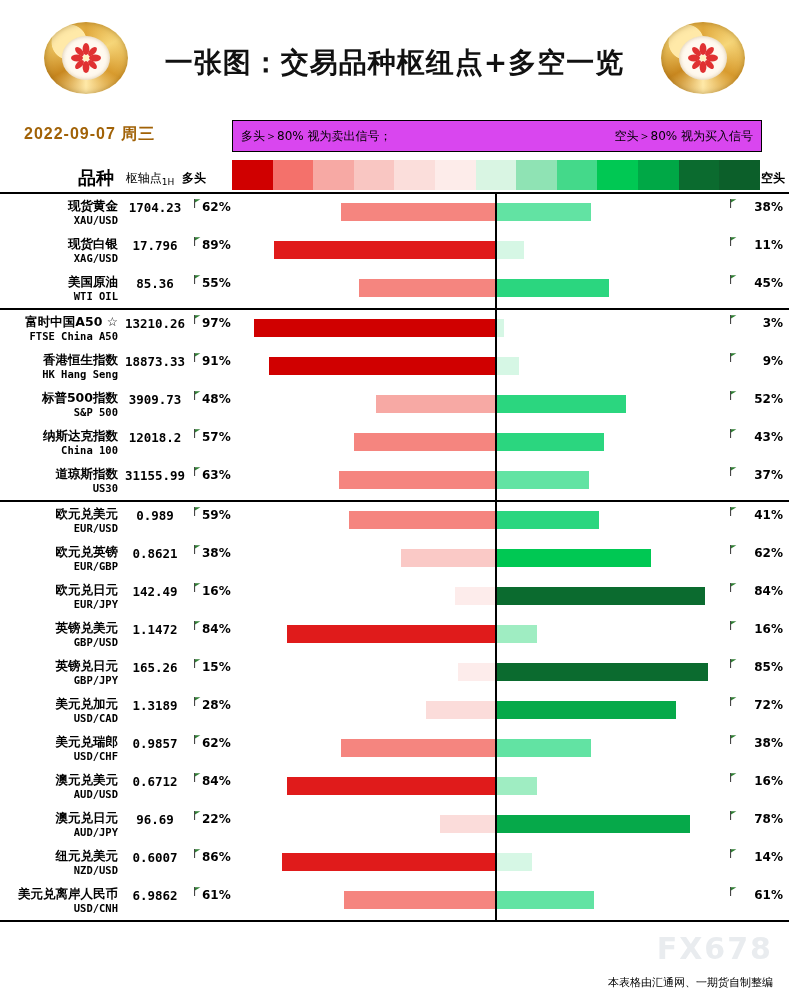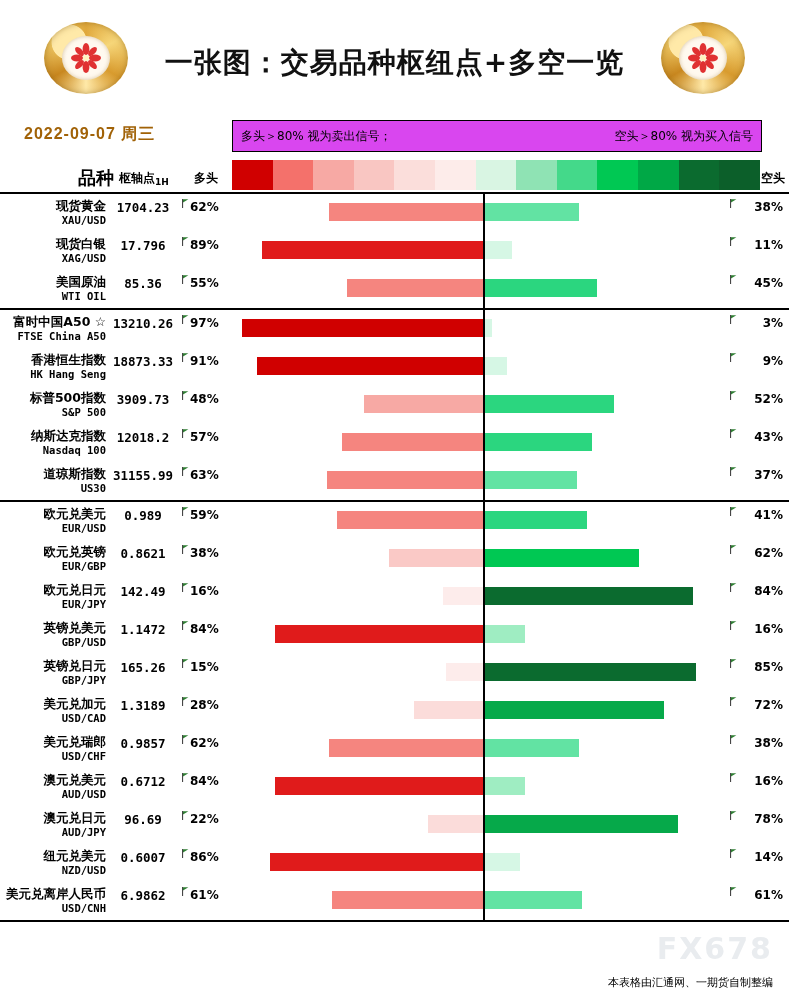--- a/index.html
+++ b/index.html
@@ -66,43 +66,43 @@
 
   
   .colhead{
     position:relative;height:34px;border-bottom:2px solid #000;
   }
   .colhead .c-name{
     position:absolute;left:0;width:108px;top:8px;text-align:center;
     font-size:18px;font-weight:bold;font-family:"DejaVu Sans","Liberation Sans",sans-serif;margin-left:42px;
   }
   .colhead .c-pivot{
-    position:absolute;left:108px;width:72px;top:12px;text-align:center;
-    font-size:12px;font-weight:bold;font-family:"DejaVu Sans","Liberation Sans",sans-serif;
+    position:absolute;left:114px;width:72px;top:12px;text-align:center;
+    font-size:12px;font-weight:normal;font-family:"DejaVu Sans","Liberation Sans",sans-serif;
   }
   .colhead .c-pivot sub{font-size:9px;}
   .colhead .c-long{
     position:absolute;left:182px;width:48px;top:12px;
-    font-size:12px;font-weight:bold;font-family:"DejaVu Sans","Liberation Sans",sans-serif;text-align:center;
+    font-size:12px;font-weight:bold;font-family:"DejaVu Sans","Liberation Sans",sans-serif;
   }
   .colhead .c-short{
     position:absolute;right:4px;width:52px;top:12px;text-align:right;
     font-size:12px;font-weight:bold;font-family:"DejaVu Sans","Liberation Sans",sans-serif;
   }
   .swatches{
     position:absolute;left:232px;top:2px;width:528px;height:30px;
     display:flex;
   }
   .swatches div{flex:1;height:100%;}
 
   
   .rows{position:relative;}
   .grp{border-bottom:2px solid #000;}
   .row{
-    position:relative;height:38px;
+    position:relative;height:38px;margin-left:12px;
   }
   .row .nm{
     position:absolute;left:0;width:106px;top:4px;text-align:right;
     font-size:12.5px;font-weight:bold;line-height:15px;
     font-family:"DejaVu Sans","Liberation Sans",sans-serif;
   }
   .row .nm .sub{
     display:block;font-size:10.5px;font-weight:bold;
     font-family:"DejaVu Sans Mono","Liberation Mono",monospace;
   }
@@ -354,21 +354,21 @@
             </svg>
           </div>
           <div class="sp">52%</div>
           <div class="barfield">
             <div class="bar long" style="width:119px;background:#f7a9a4"></div>
             <div class="axis"></div>
             <div class="bar short" style="width:129px;background:#2bd67f"></div>
           </div>
         </div>
         <div class="row">
-          <div class="nm">纳斯达克指数<span class="sub">Nasdaq 100</span></div>
+          <div class="nm">纳斯达克指数<span class="sub">China 100</span></div>
           <div class="pv">12018.2</div>
           <div class="flag l">
             <svg viewBox="0 0 7 9" width="7" height="9">
               <path d="M0.6 0 L0.6 9" stroke="#333" stroke-width="1" fill="none"></path>
               <path d="M1 0.3 L6.4 0.3 L1 3.6 Z" fill="#2e7d32"></path>
             </svg>
           </div>
           <div class="lp">57%</div>
           <div class="flag r">
             <svg viewBox="0 0 7 9" width="7" height="9">

